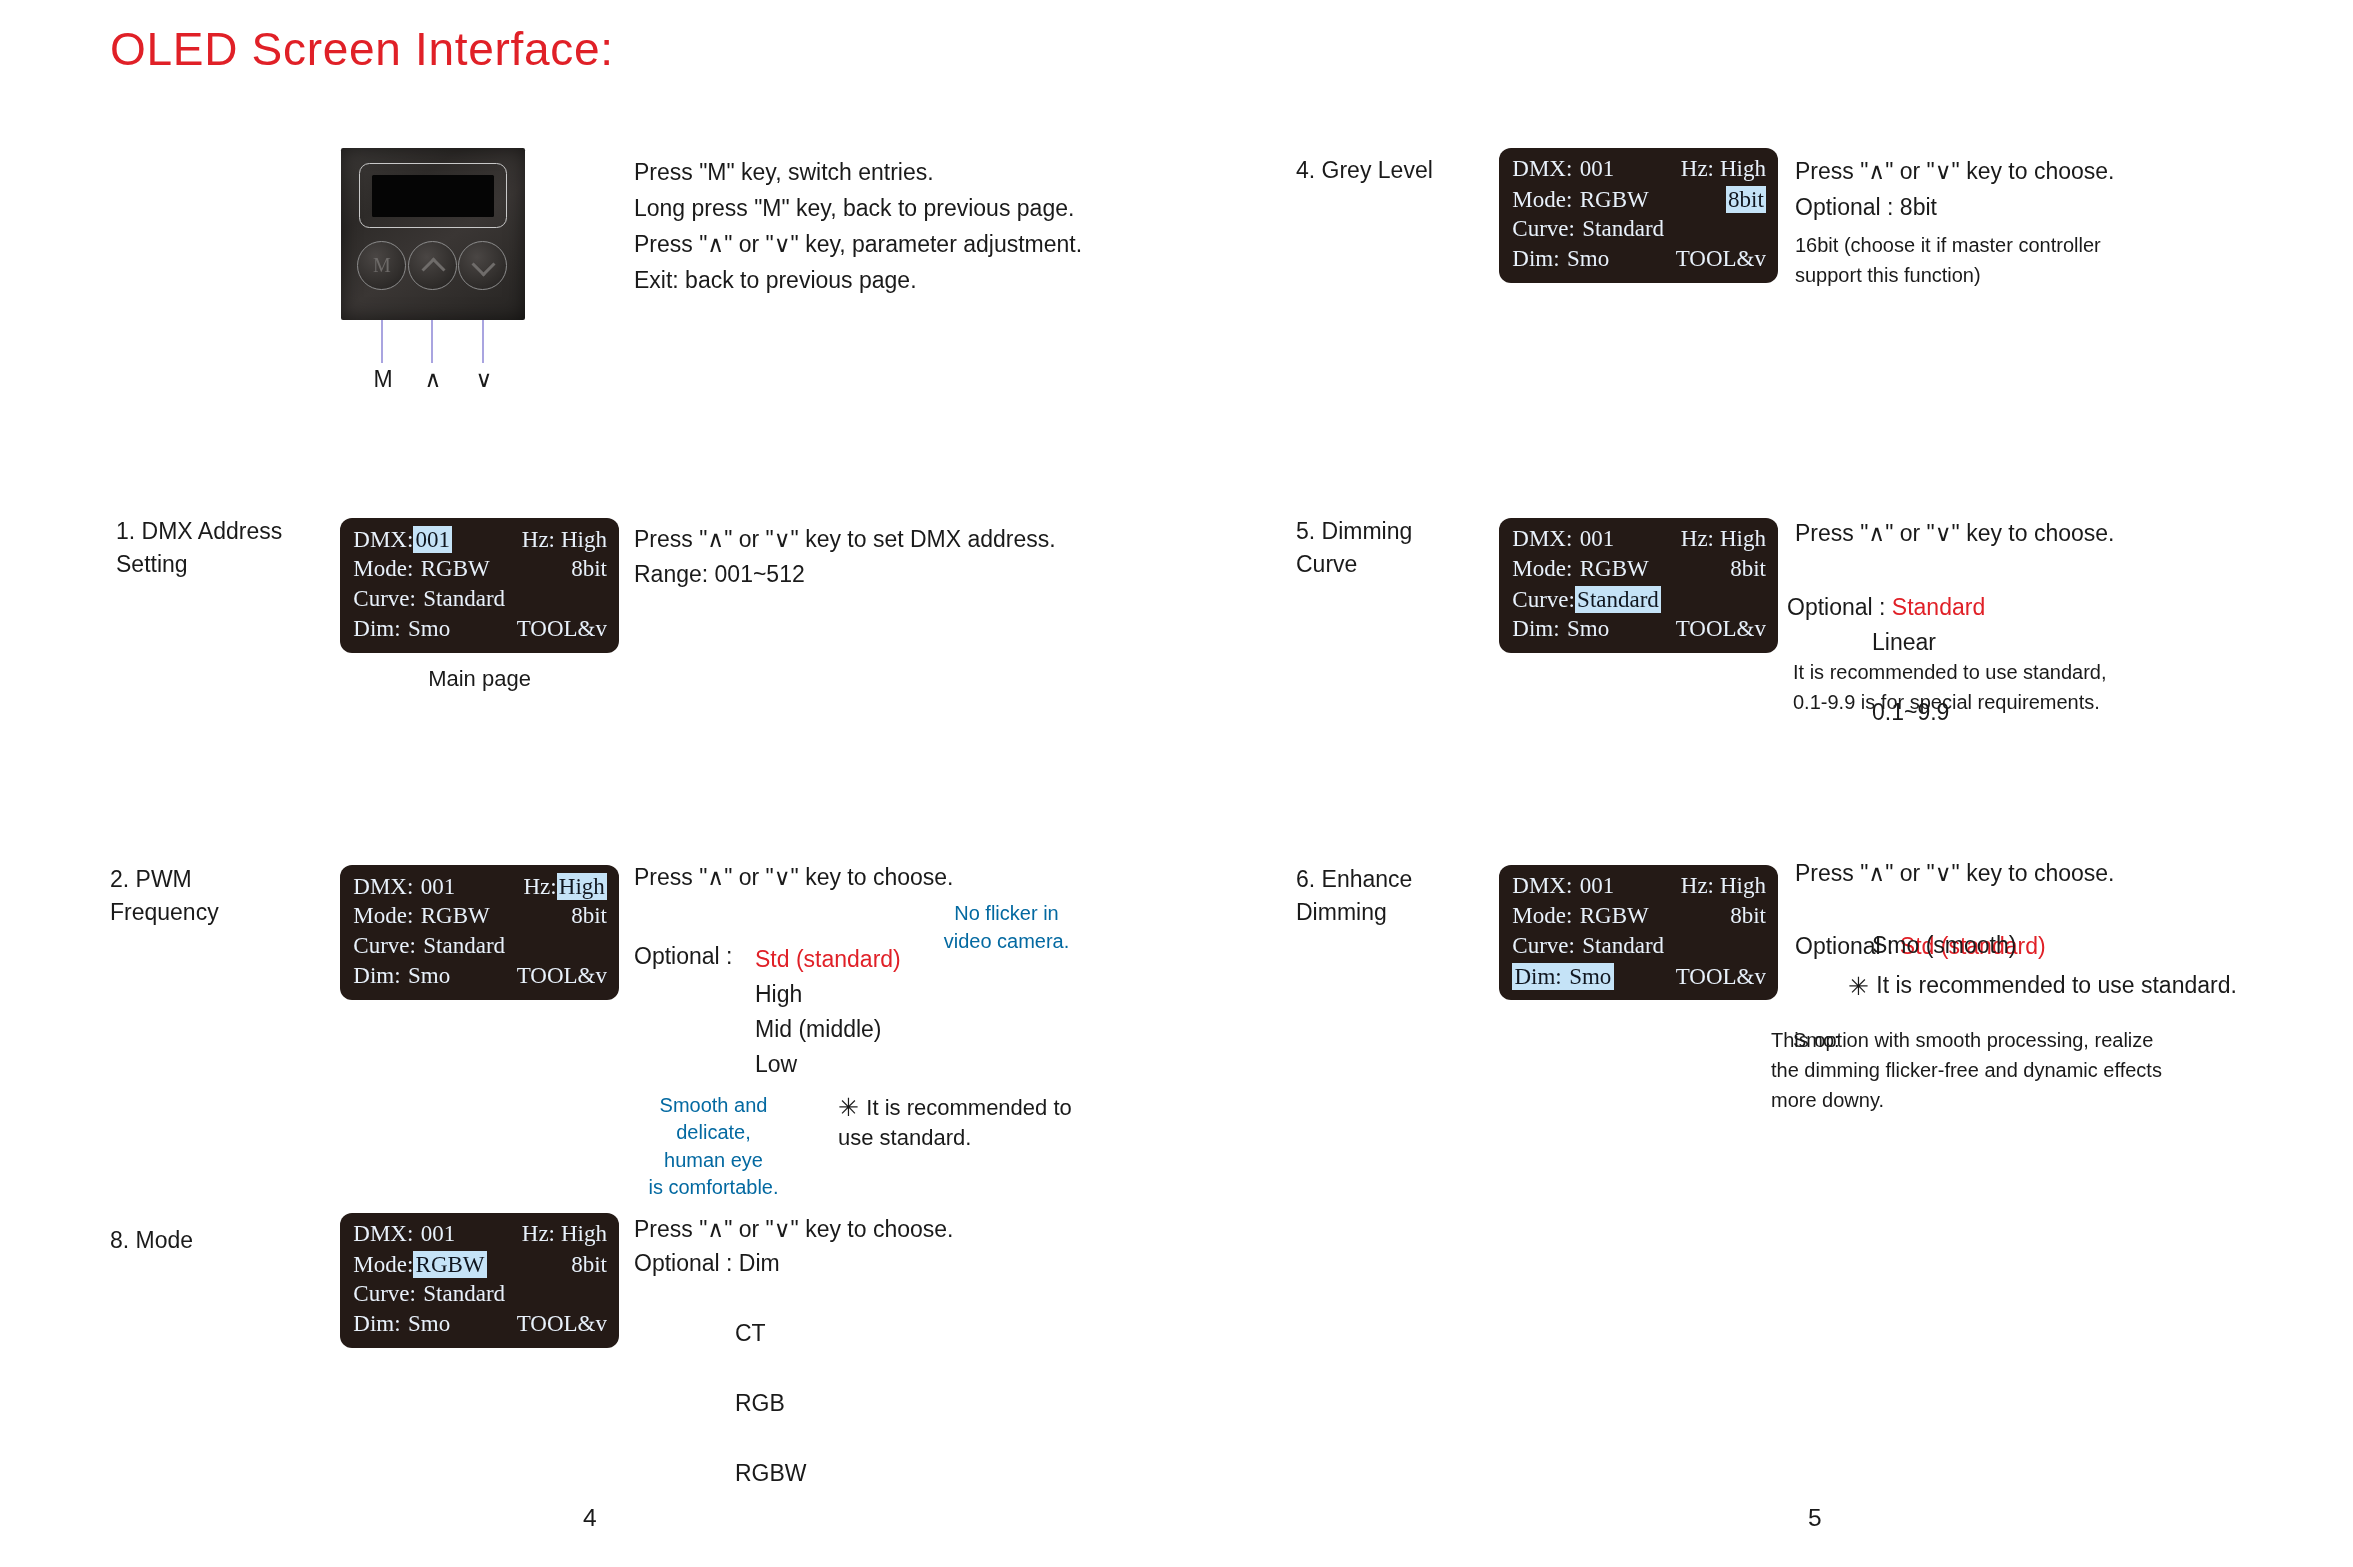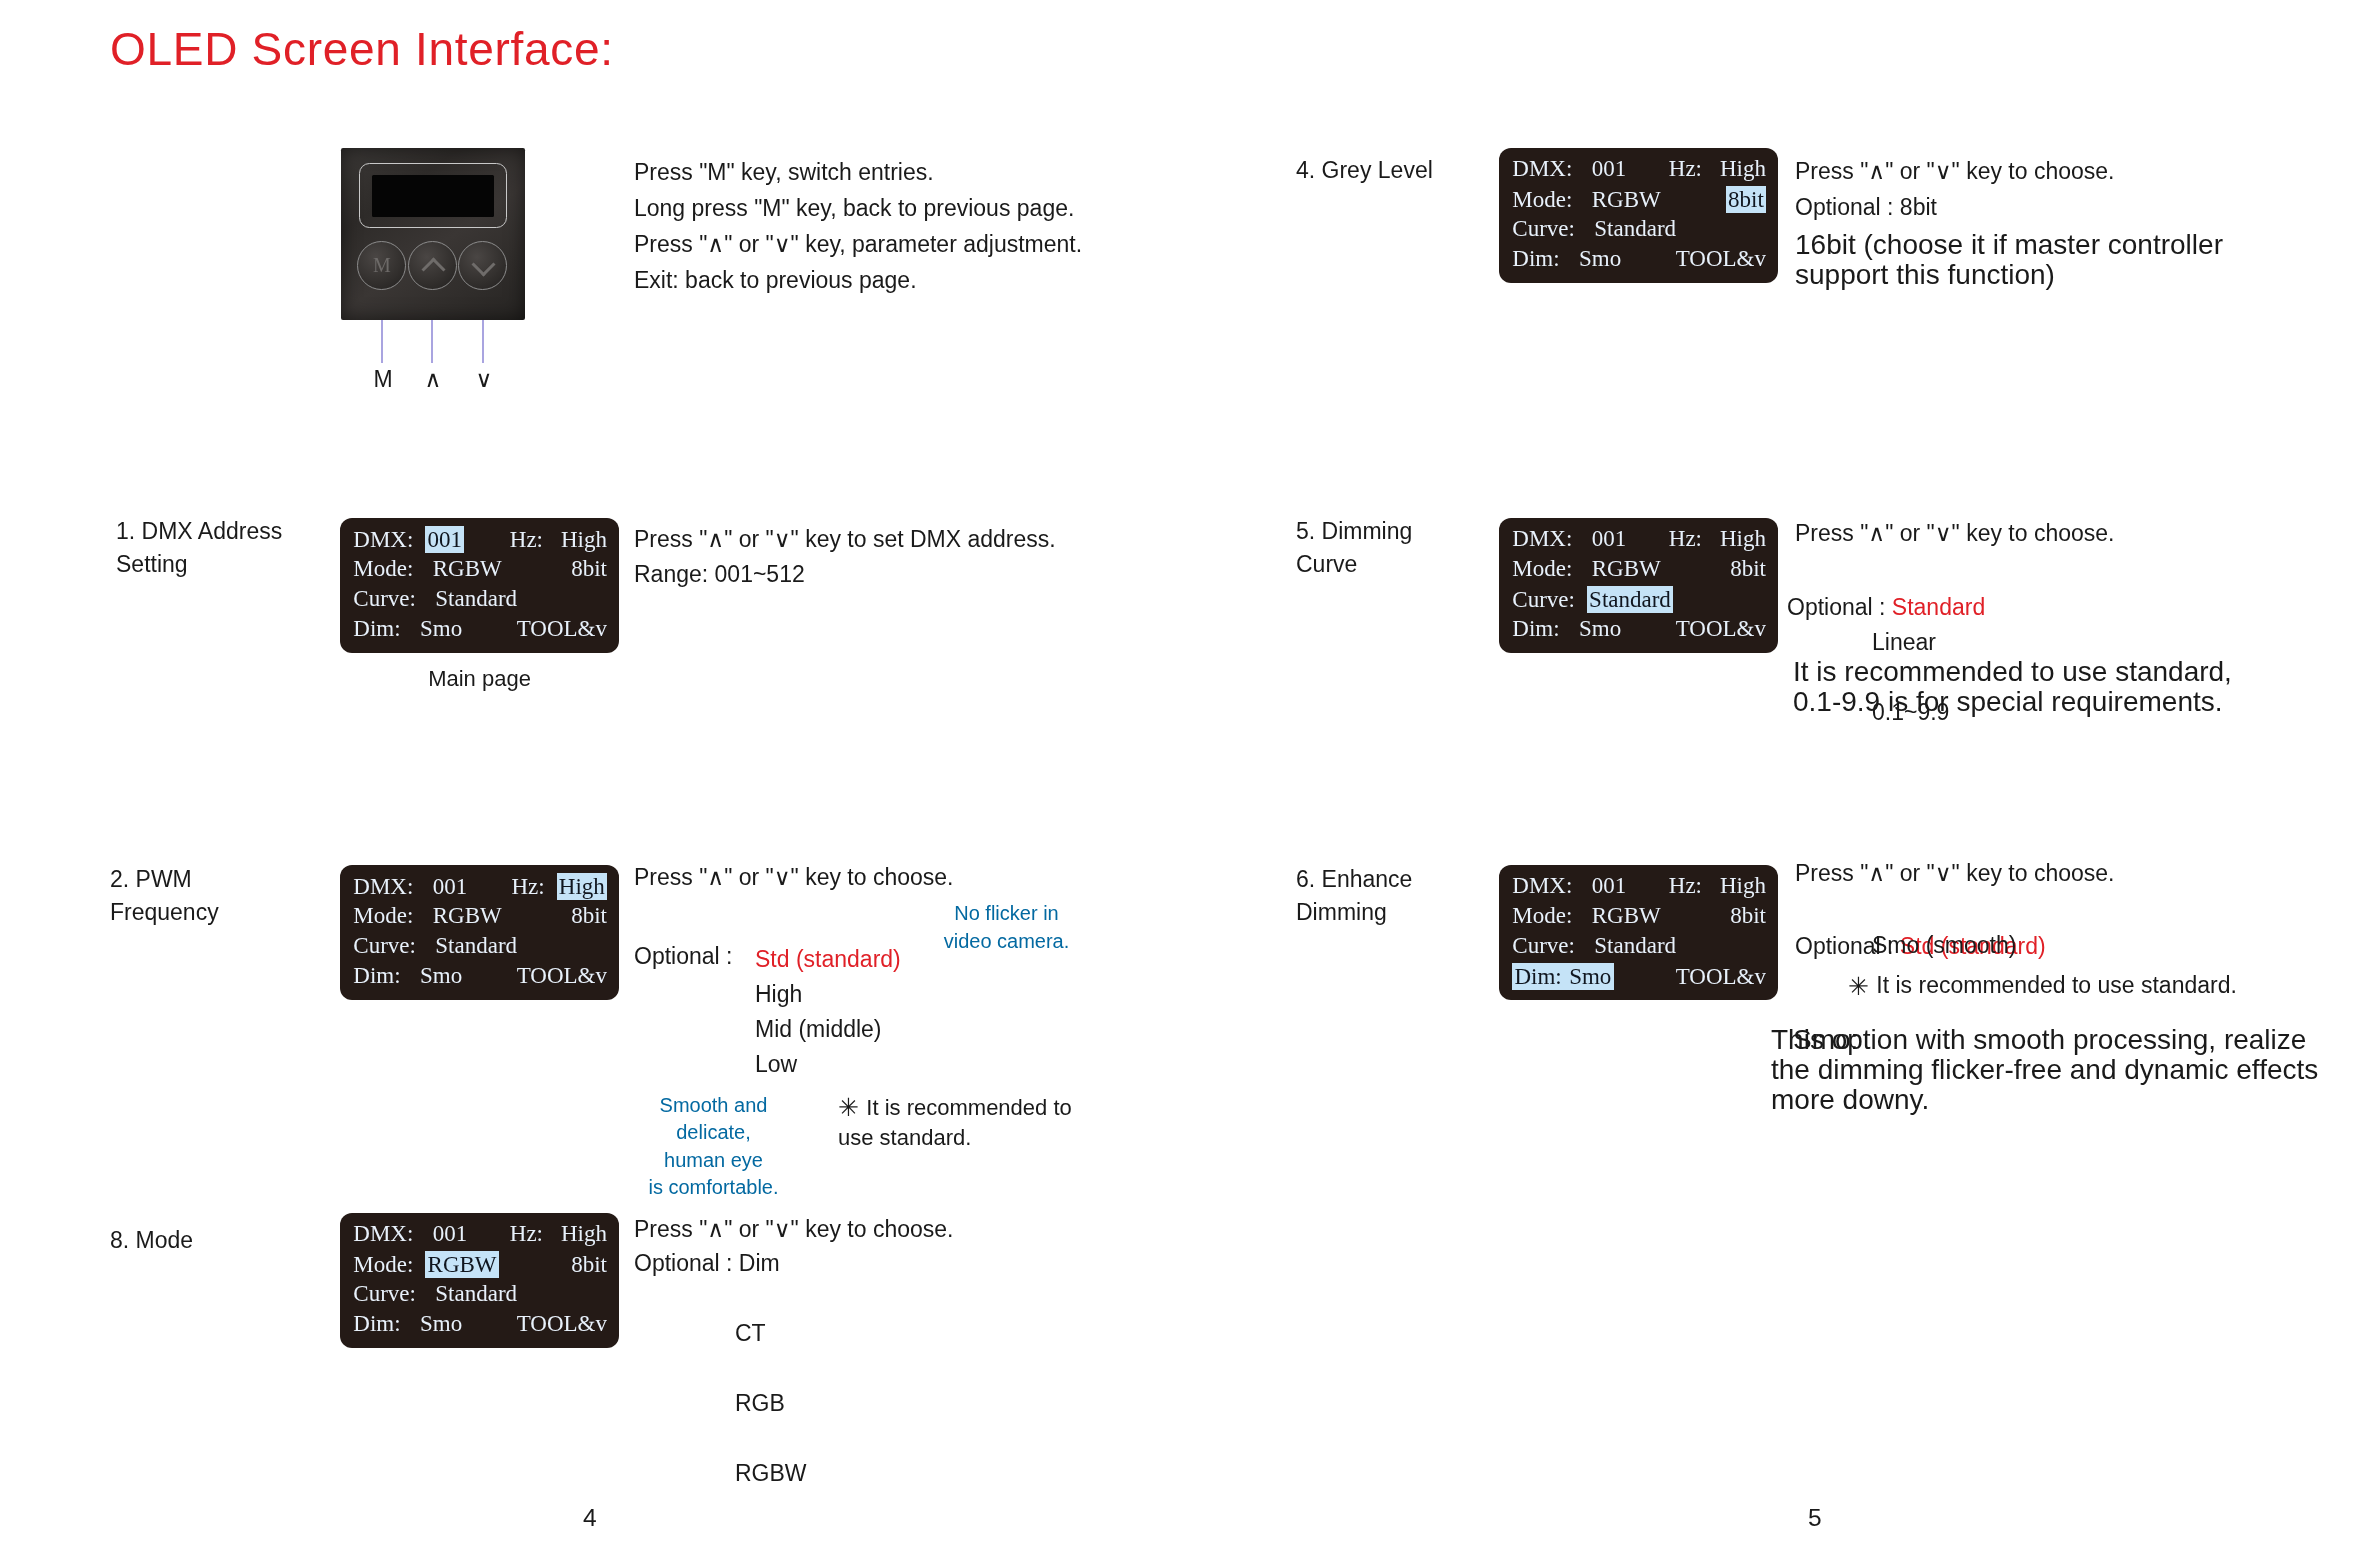--- a/index.html
+++ b/index.html
@@ -156,21 +156,20 @@
     font-family: "Liberation Serif", serif;
     color: #e8f1fb;
     font-size: 23px;
     position: relative;
   }
   .oled-row {
     display: flex;
     align-items: baseline;
     height: 30px;
     white-space: nowrap;
-    gap: 12px;
   }
   .oled-cell { display: inline-block; }
   .oled-spacer { flex: 1 1 auto; }
   .hl {
     background: #c5e3f7;
     color: #10161f;
     padding: 0 2.2px;
     display: inline-block;
     line-height: 27px;
   }
@@ -184,21 +183,21 @@
     margin-top: 13.3px;
   }
 
   
   .desc {
     font-size: 23px;
     line-height: 35px;
     white-space: pre-line;
   }
   .desc-small {
-    font-size: 28px;
+    font-size: 20px;
     line-height: 30px;
     white-space: pre-line;
   }
   .red   { color: #e02027; }
   .blue  { color: #0369a1; }
   .indent-1 { padding-left: 77px; }
   .indent-2 { padding-left: 101px; }
 
   
   #pwm-options {

